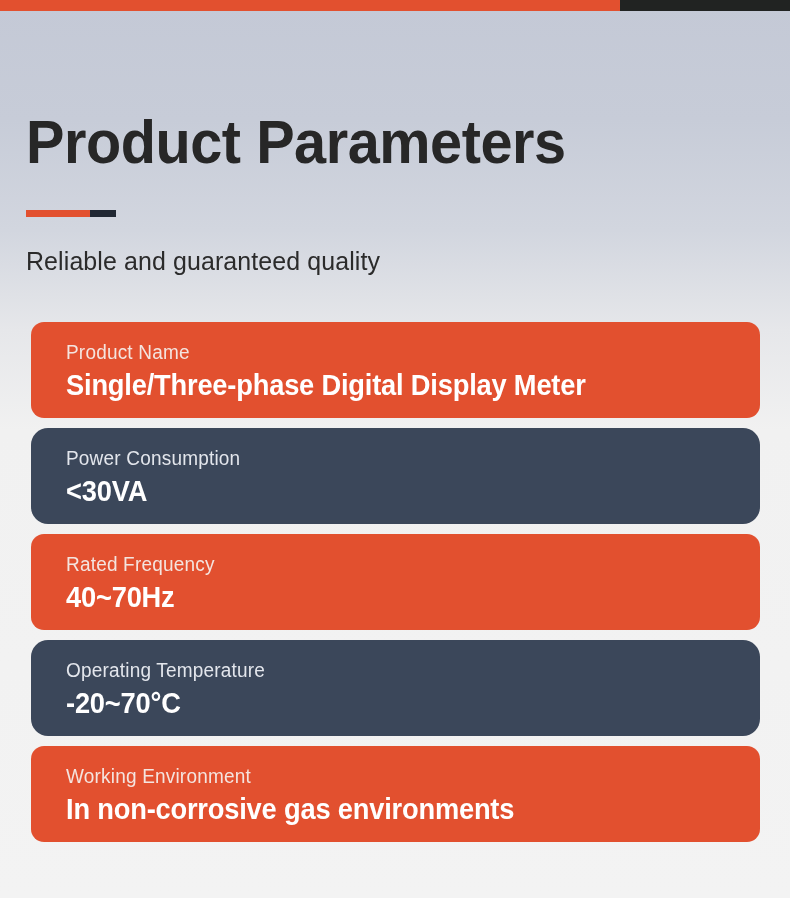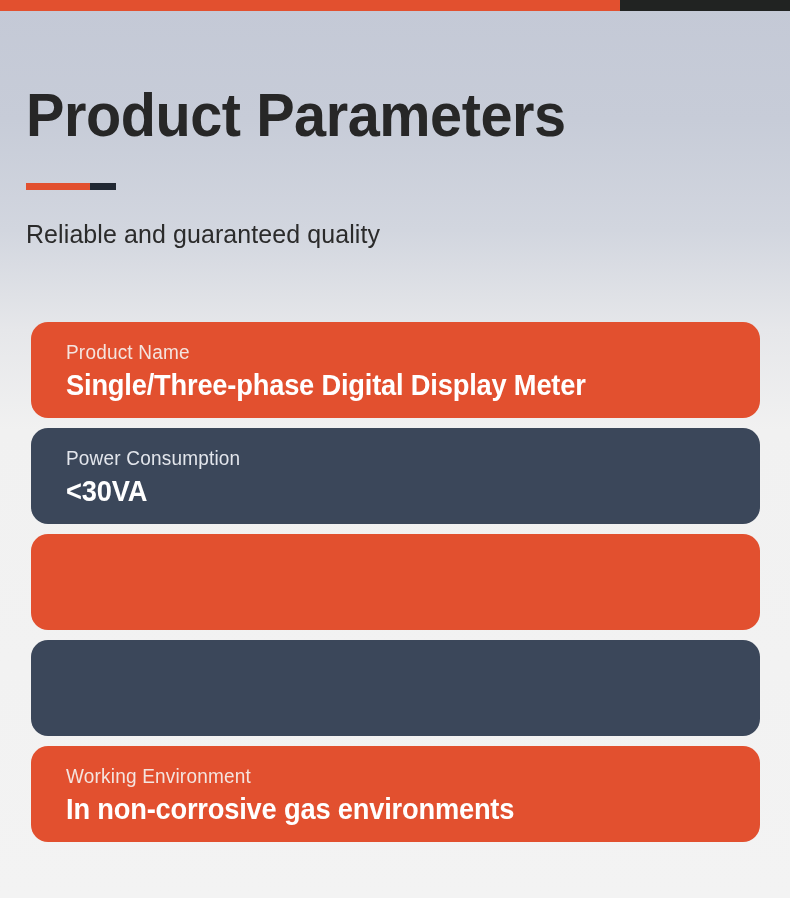--- a/index.html
+++ b/index.html
@@ -44,21 +44,21 @@
   .topbar-dark {
     width: 170px;
     height: 11px;
     background: #212322;
   }
 
   
   .header {
     position: absolute;
     left: 26px;
-    top: 80px;
+    top: 107px;
     width: 740px;
   }
   .page-title {
     font-family: "Liberation Sans Narrow", "Liberation Sans", sans-serif;
     font-size: 62px;
     line-height: 70px;
     font-weight: bold;
     color: #272727;
     letter-spacing: -0.5px;
     margin: 0;
@@ -106,21 +106,21 @@
   .card {
     width: 729px;
     height: 96px;
     border-radius: 17px;
     box-sizing: border-box;
     padding: 18px 0 0 35px;
     margin-bottom: 10px;
     position: relative;
     overflow: hidden;
   }
-  .card.orange { background: #e2502f; }
+  .card.orange { background: #e2502f; border-radius: 13px; }
   .card.dark   { background: #3b475a; }
 
   .card-cols {
     display: flex;
     align-items: flex-start;
   }
   .col {
     display: block;
   }
   .col.col1 { width: 382px; flex: 0 0 382px; }
@@ -190,25 +190,33 @@
       <div class="card-cols">
         <div class="col col1">
           <span class="spec-label">Power Consumption</span>
           <span class="spec-value">&lt;30VA</span>
         </div>
       </div>
     </div>
 
     <div class="card orange">
       <div class="card-cols">
+        <div class="col col1">
+          <span class="spec-label">Rated Frequency</span>
+          <span class="spec-value">40~70Hz</span>
+        </div>
       </div>
     </div>
 
     <div class="card dark">
       <div class="card-cols">
+        <div class="col col2">
+          <span class="spec-label">Operating Temperature</span>
+          <span class="spec-value">-20~70°C</span>
+        </div>
       </div>
     </div>
 
     <div class="card orange">
       <div class="card-cols">
         <div class="col full">
           <span class="spec-label">Working Environment</span>
           <span class="spec-value">In non-corrosive gas environments</span>
         </div>
       </div>

